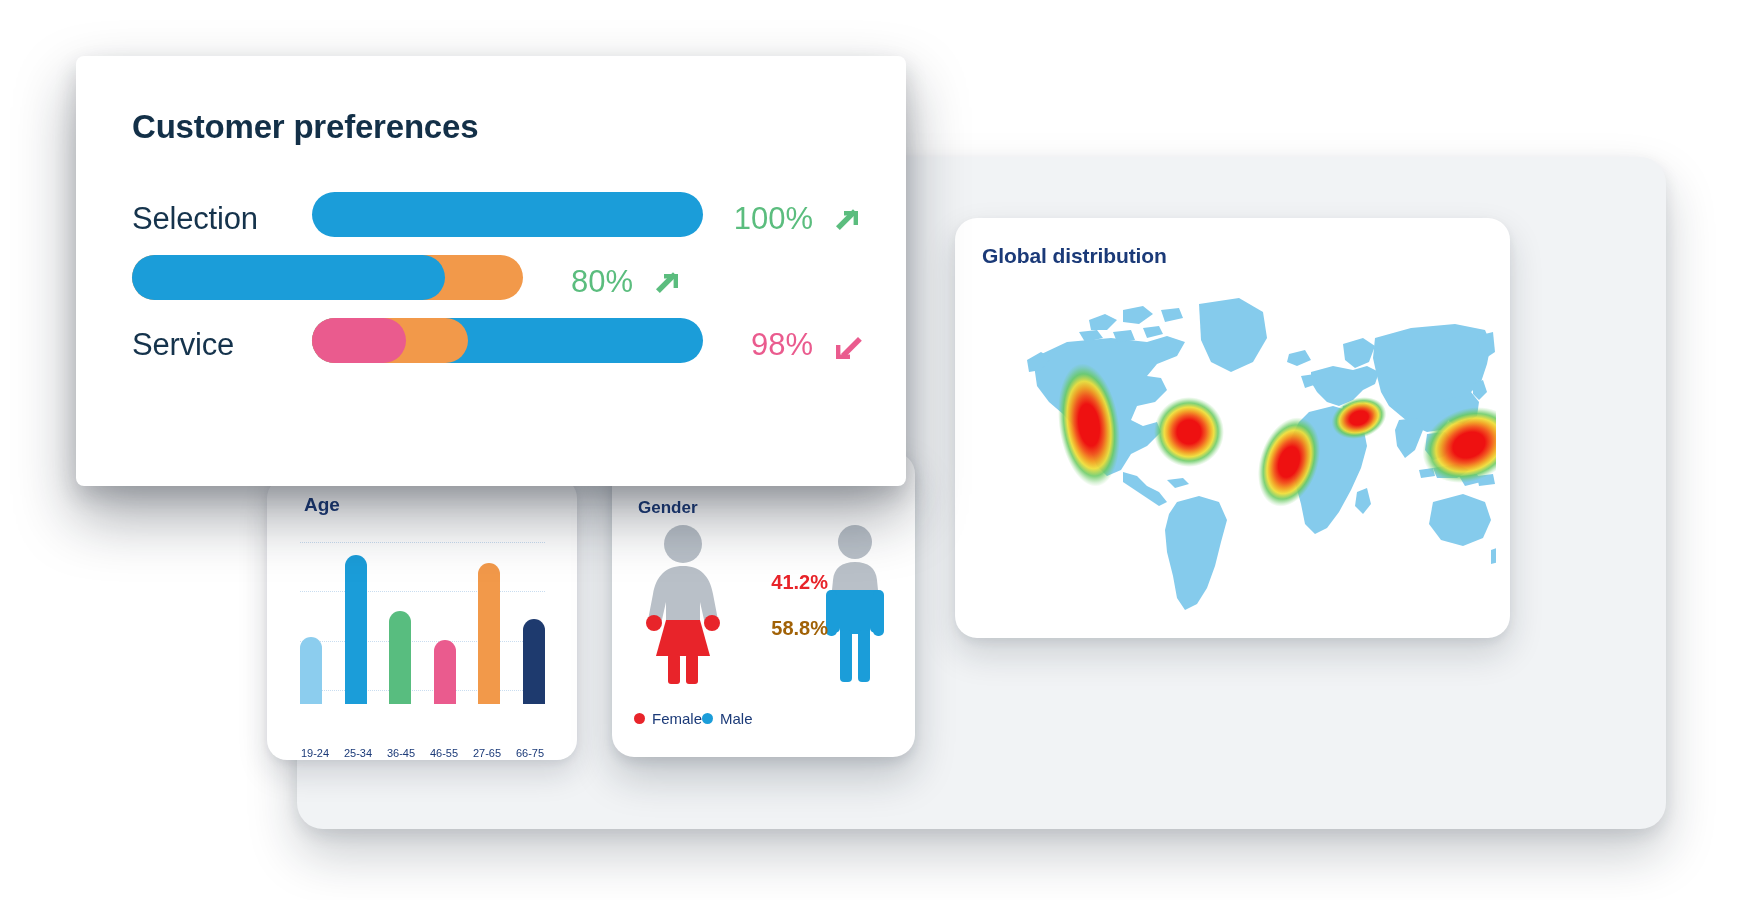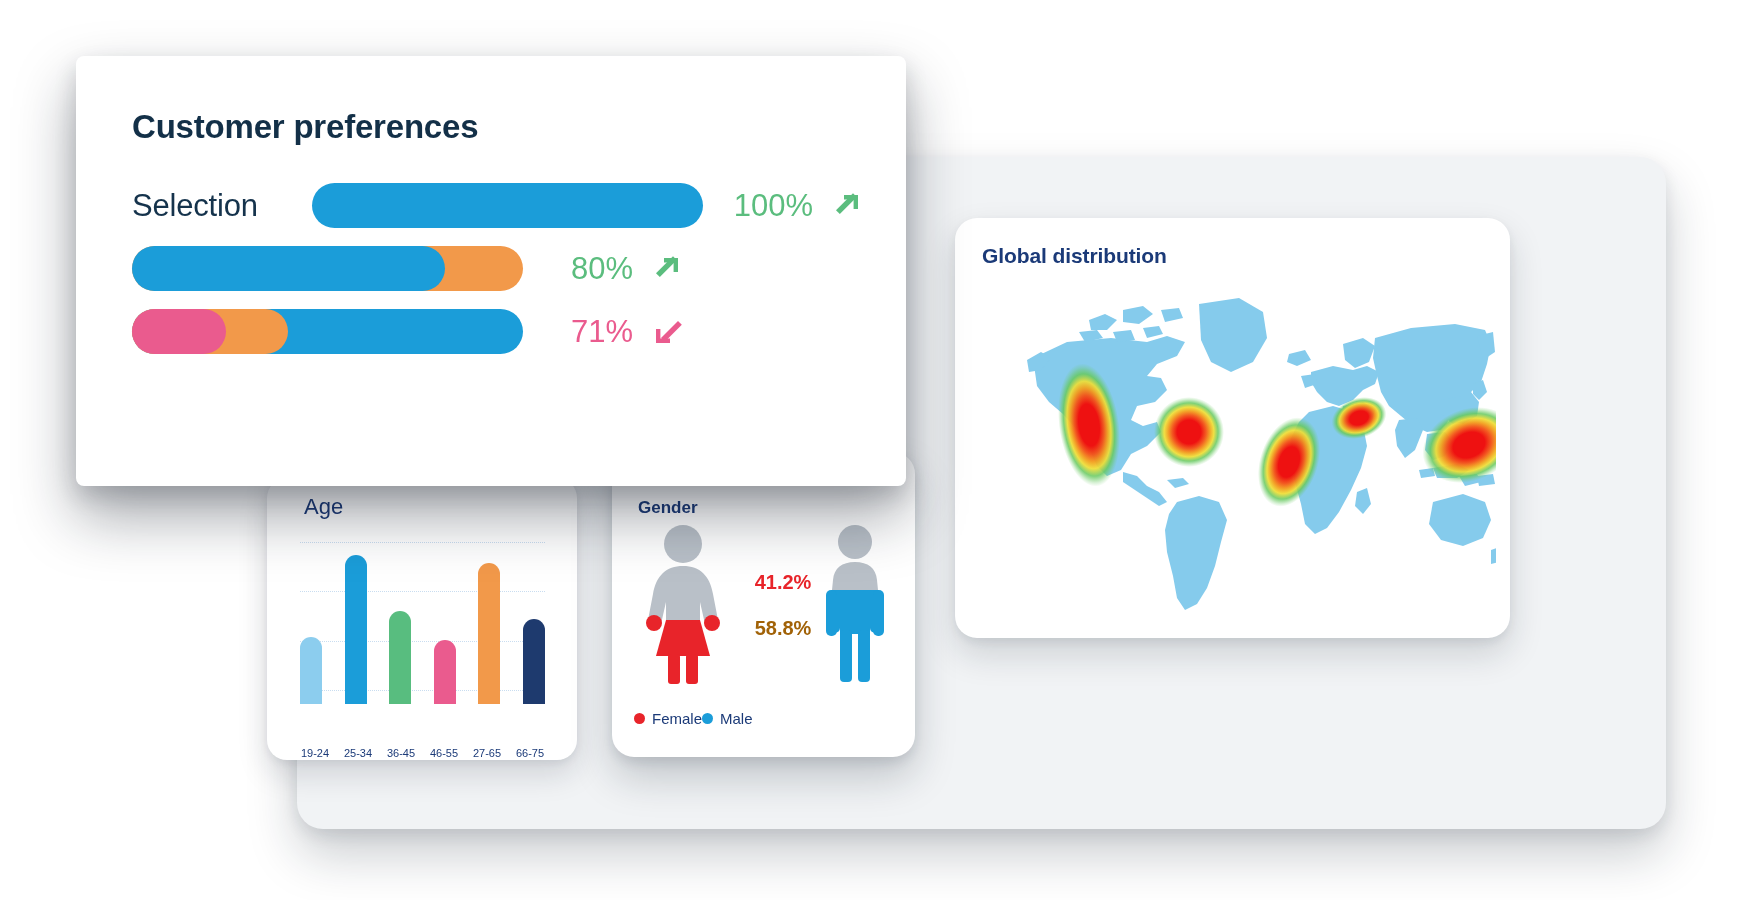--- a/index.html
+++ b/index.html
@@ -37,21 +37,21 @@
     box-shadow:0 30px 60px rgba(16,24,38,.38), 0 10px 22px rgba(16,24,38,.16);
     z-index:40;
   }
   .prefs-title{
     position:absolute;left:56px;top:52px;
     font-size:33px;font-weight:bold;color:#133048;
     letter-spacing:-.2px;
   }
   .pref-rows{position:absolute;left:56px;top:118px;width:730px;}
   .pref-row{
-    height:63px;display:flex;align-items:center;
+    height:63px;display:flex;align-items:flex-end;
   }
   .pref-label{
     width:180px;flex:0 0 180px;
     font-size:31px;color:#15334c;font-weight:400;
     letter-spacing:-.2px;
   }
   .bar-track{
     position:relative;
     width:391px;height:45px;flex:0 0 391px;
   }
@@ -89,21 +89,21 @@
   
   .age-card{
     left:267px; top:478px;
     width:310px; height:282px;
     border-radius:20px;
     box-shadow:0 14px 30px rgba(20,30,45,.15), 0 3px 9px rgba(20,30,45,.07);
     z-index:25;
   }
   .age-title{
     position:absolute;left:37px;top:16px;
-    font-size:22px;font-weight:normal;color:#1b3a78;
+    font-size:19px;font-weight:bold;color:#1b3a78;
   }
   .age-plot{
     position:absolute;left:33px;top:50px;width:245px;height:176px;
   }
   .grid-line{
     position:absolute;left:0;width:100%;height:0;
     border-top:1px dotted #c9ddf0;
   }
   .age-bars{
     position:absolute;left:0;bottom:0;width:100%;height:100%;
@@ -138,21 +138,21 @@
   }
   .fig{position:absolute;top:0;}
   .fig svg{display:block;}
   .fig-female{left:18px;}
   .fig-male{left:198px;}
   .gender-pcts{
     position:absolute;left:112px;top:48px;width:90px;
   }
   .gp{
     font-size:20px;font-weight:bold;line-height:1;
-    margin-bottom:26px;text-align:center;
+    margin-bottom:26px;text-align:right;
   }
   .gender-legend{
     position:absolute;left:22px;top:258px;
     display:flex;align-items:center;
   }
   .leg{display:flex;align-items:center;gap:7px;}
   .dot{width:11px;height:11px;border-radius:50%;display:block;}
   .leg-text{font-size:15px;color:#1b3a78;}
 </style>
 </head>
@@ -370,26 +370,27 @@
           <div class="trend-icon" style="color: rgb(91, 189, 126);">
             <svg width="30" height="30" viewBox="0 0 30 30">
               <g fill="currentColor">
                 <rect x="4" y="19.2" width="24" height="5.4" transform="rotate(-45 4 19.2)"></rect>
                 <path d="M12 4 L26 4 L26 18 L21.6 18 L21.6 8.4 L12 8.4 Z"></path>
               </g>
             </svg>
           </div>
         </div>
         <div class="pref-row">
+          <div class="pref-label">Service</div>
           <div class="bar-track">
             <div class="seg" style="width: 100%; background: rgb(27, 157, 217);"></div>
             <div class="seg" style="width: 40%; background: rgb(242, 153, 74);"></div>
             <div class="seg" style="width: 24%; background: rgb(234, 91, 142);"></div>
           </div>
-          <div class="pct" style="color: rgb(234, 91, 142);">71%</div>
+          <div class="pct" style="color: rgb(234, 91, 142);">98%</div>
           <div class="trend-icon" style="color: rgb(234, 91, 142);">
             <svg width="30" height="30" viewBox="0 0 30 30">
               <g fill="currentColor">
                 <rect x="26" y="4" width="5.4" height="24" transform="rotate(45 26 4)"></rect>
                 <path d="M4 12 L8.4 12 L8.4 21.6 L18 21.6 L18 26 L4 26 Z"></path>
               </g>
             </svg>
           </div>
         </div>
       </div>

